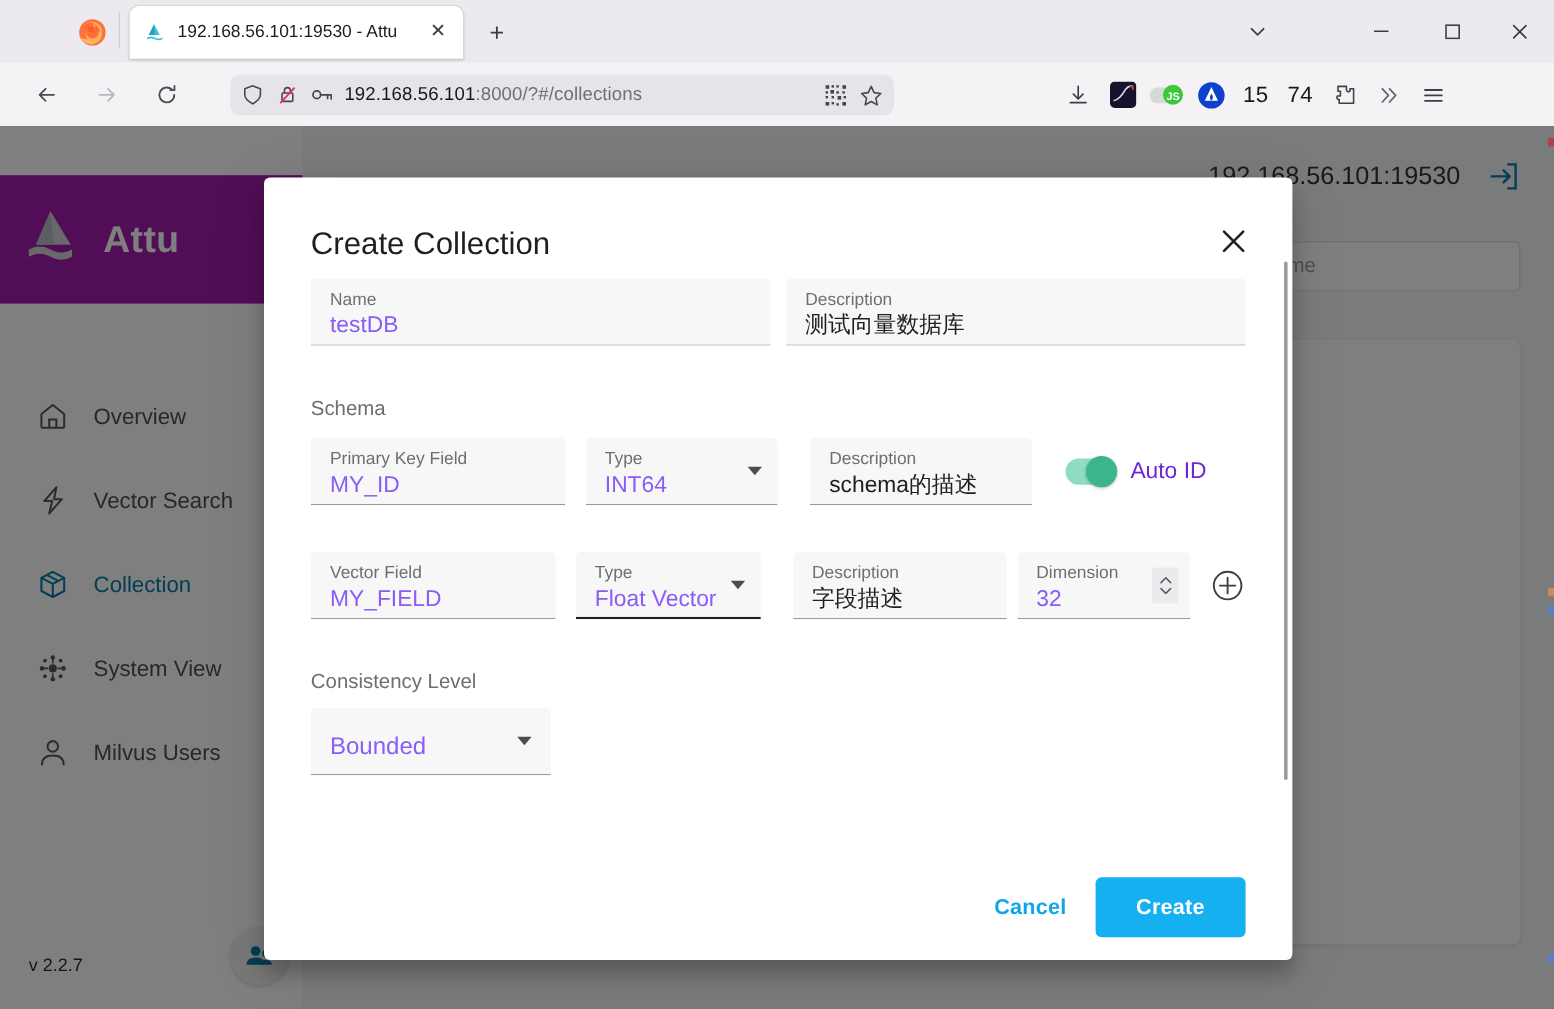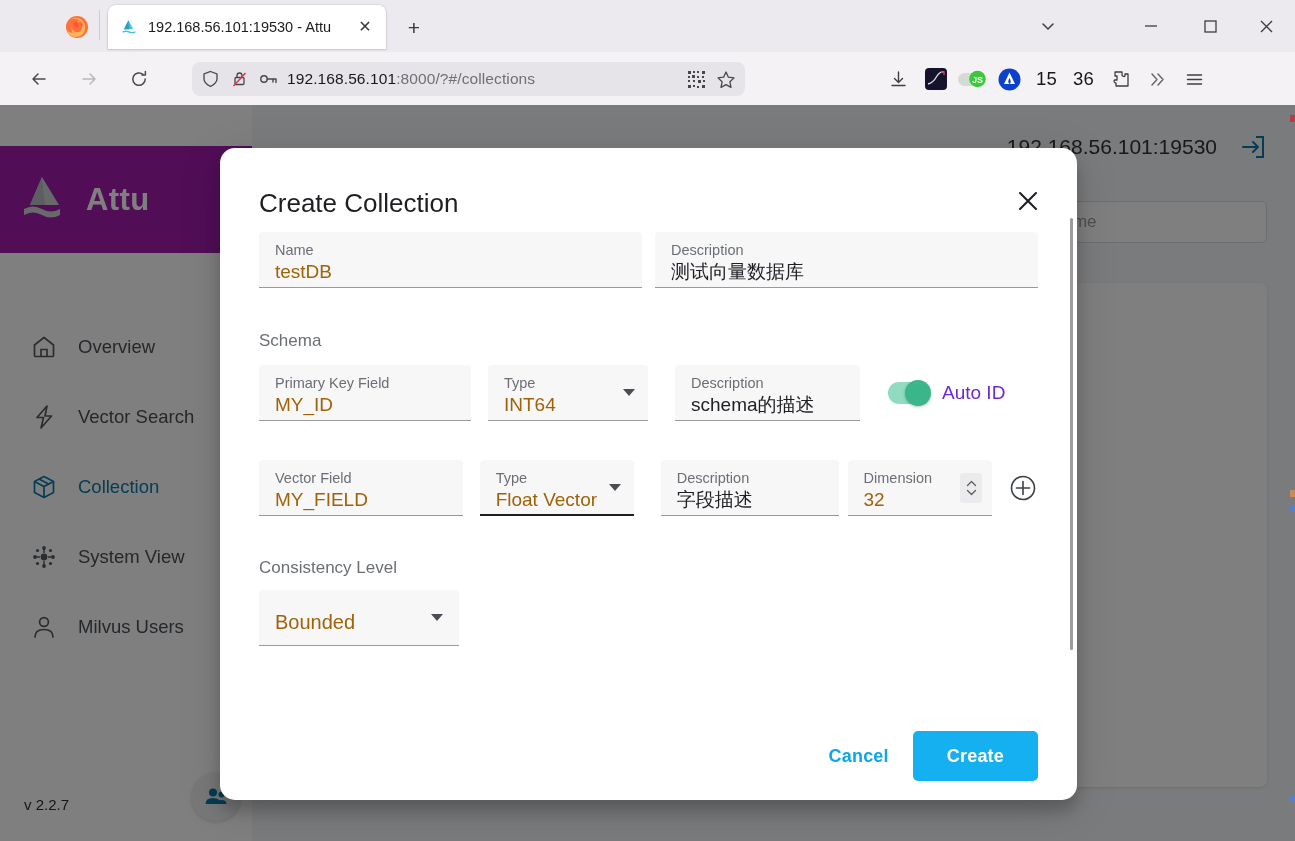--- a/index.html
+++ b/index.html
@@ -76,33 +76,33 @@
   .ct-search { position:absolute; right:28px; top:96px; width:226px; height:42px; background:#fff;
     border:1px solid #dadde1; border-radius:5px; display:flex; align-items:center; padding:0 12px; }
   .ct-search span { font-size:17px; color:#9aa0a6; }
   .ct-card { position:absolute; left:28px; right:28px; top:178px; bottom:54px; background:#fff;
     border-radius:7px; box-shadow:0 1px 3px rgba(0,0,0,.10); }
 
   .overlay { position:absolute; left:0; top:0; width:1295px; height:736px; background:rgba(0,0,0,.5); }
 
   
   .modal { position:absolute; left:220px; top:148px; width:857px; height:652px; background:#fff;
-    border-radius:15px; box-shadow:0 11px 15px rgba(0,0,0,.20),0 9px 46px rgba(0,0,0,.12); }
+    border-radius:5px; box-shadow:0 11px 15px rgba(0,0,0,.20),0 9px 46px rgba(0,0,0,.12); }
   .modal-title { position:absolute; left:39px; top:40px; font-size:26px; color:#1d1f23; }
   .modal-close { position:absolute; right:34px; top:38px; width:30px; height:30px;
     display:flex; align-items:center; justify-content:center; color:#1d1f23; cursor:pointer; }
   .modal-sb { position:absolute; left:850px; top:70px; width:3px; height:432px; background:#9b9b9b; border-radius:2px; }
   .modal-body { position:absolute; left:0; top:84px; width:857px; height:500px; padding:0 39px; }
 
   .row { display:flex; }
   .field { position:relative; background:#f7f7f8; border-radius:4px 4px 0 0;
     border-bottom:1px solid #9a9a9e; padding:9px 12px 6px 16px; height:56px; }
   .field.focused { border-bottom:2px solid #1d1f23; }
   .f-lab { font-size:14.5px; color:#6b6f74; line-height:18px; }
-  .f-val { font-size:19px; color:#a16207; line-height:26px; white-space:nowrap; }
+  .f-val { font-size:19px; color:#8b5cf6; line-height:26px; white-space:nowrap; }
   .f-cjk { font-size:19px; color:#1d1f23; line-height:26px; }
 
   .caret { position:absolute; right:13px; top:24px; width:0;height:0;
     border-left:6px solid transparent;border-right:6px solid transparent;border-top:7px solid #4a4e53; }
 
   .sec-lab { font-size:17px; color:#6b6f74; }
 
   .toggle { width:41px; height:22px; border-radius:11px; background:#8fdcc0; position:relative; cursor:pointer; }
   .toggle .knob { position:absolute; right:-2px; top:-2px; width:26px; height:26px; border-radius:50%;
     background:#3bb68a; box-shadow:0 1px 3px rgba(0,0,0,.25); }
@@ -266,21 +266,21 @@
           </svg>
       </span>
       <span class="tb-ic">
         <svg width="23" height="23" viewBox="0 0 23 23">
             <circle cx="11.5" cy="11.5" r="11" fill="#0b41cd"></circle>
             <path d="M11.5 4.5 L17 16 H6 Z" fill="#fff"></path>
             <path d="M11.5 10 Q14 14 11.5 16 Q9 14 11.5 10" fill="#0b41cd"></path>
           </svg>
       </span>
       <span class="tb-ic tb-num">15</span>
-      <span class="tb-ic tb-num">36</span>
+      <span class="tb-ic tb-num">74</span>
       <span class="tb-ic">
         <svg width="19" height="19" viewBox="0 0 19 19">
             <path d="M7 2 H11 V4.5 A1.8 1.8 0 0 0 14 6 V4 H17 V16 H5 V13 A1.8 1.8 0 0 1 3.5 10 H6 V6 H4 V2 Z" stroke="#3e3e43" stroke-width="1.3" fill="none" stroke-linejoin="round"></path>
           </svg>
       </span>
       <span class="tb-ic">
         <svg width="19" height="19" viewBox="0 0 19 19">
             <path d="M4 4 L9 9.5 L4 15 M10 4 L15 9.5 L10 15" stroke="#67676d" stroke-width="1.5" fill="none" stroke-linecap="round" stroke-linejoin="round"></path>
           </svg>
       </span>

